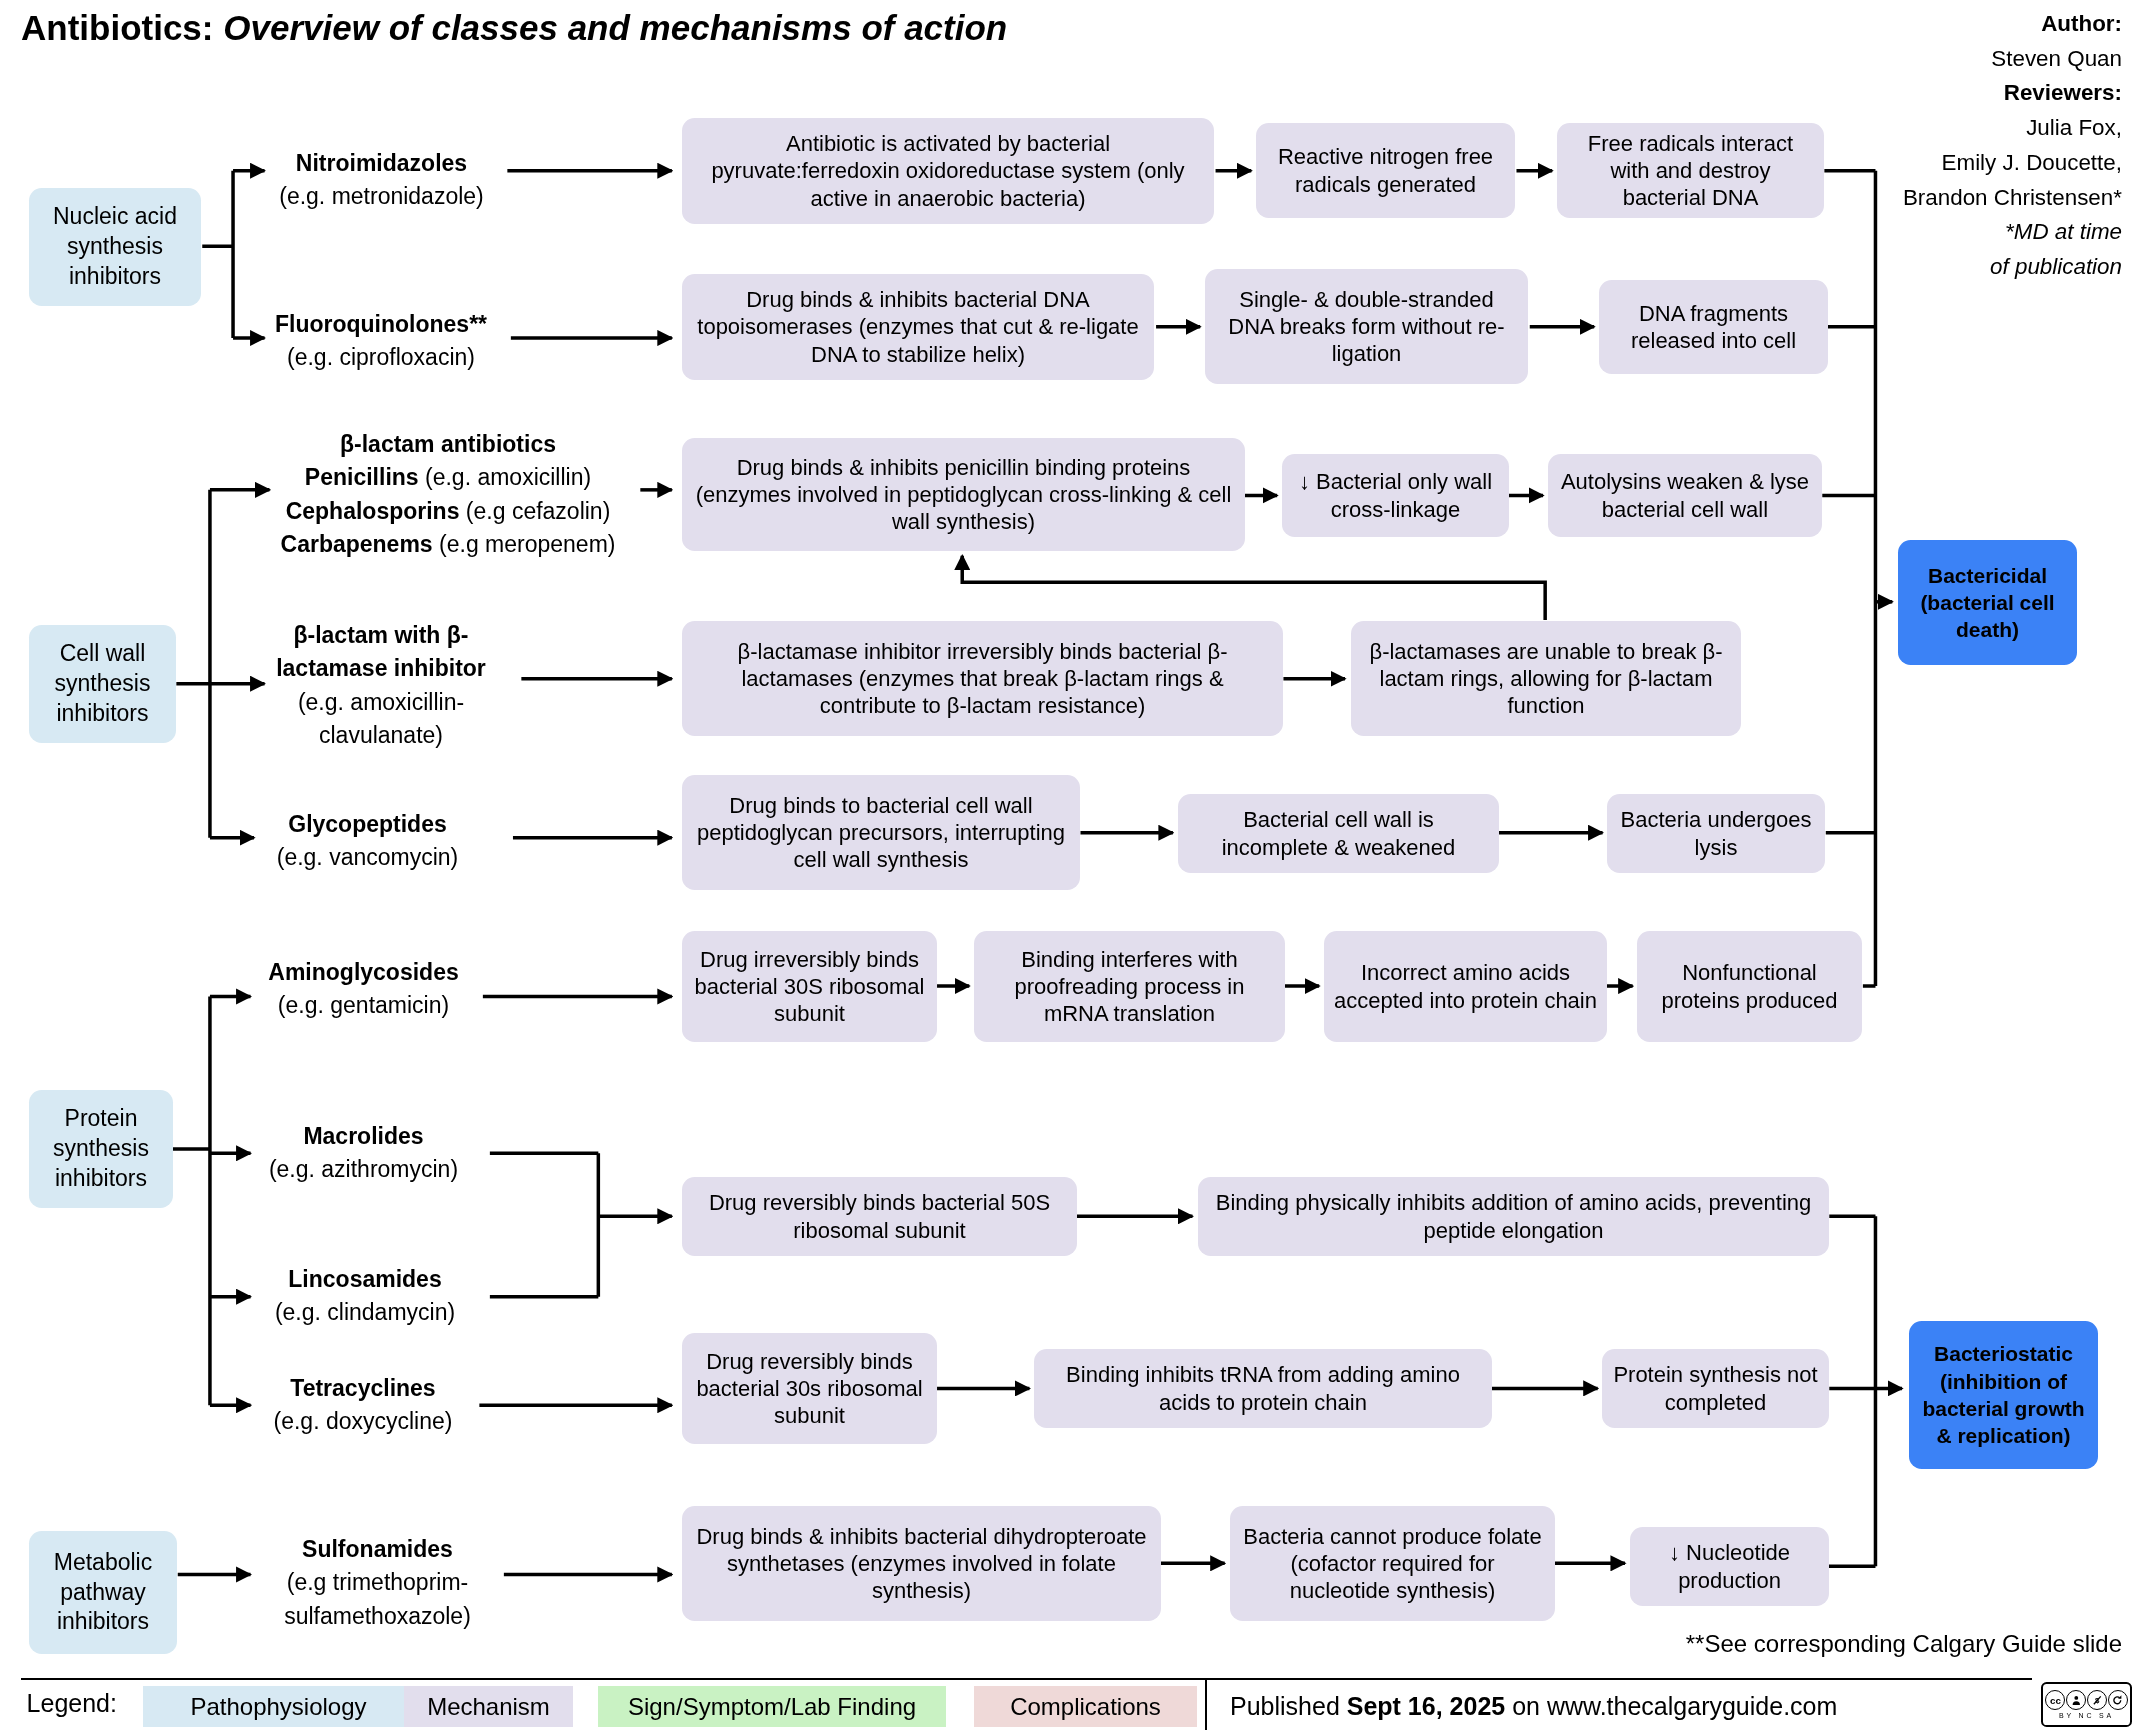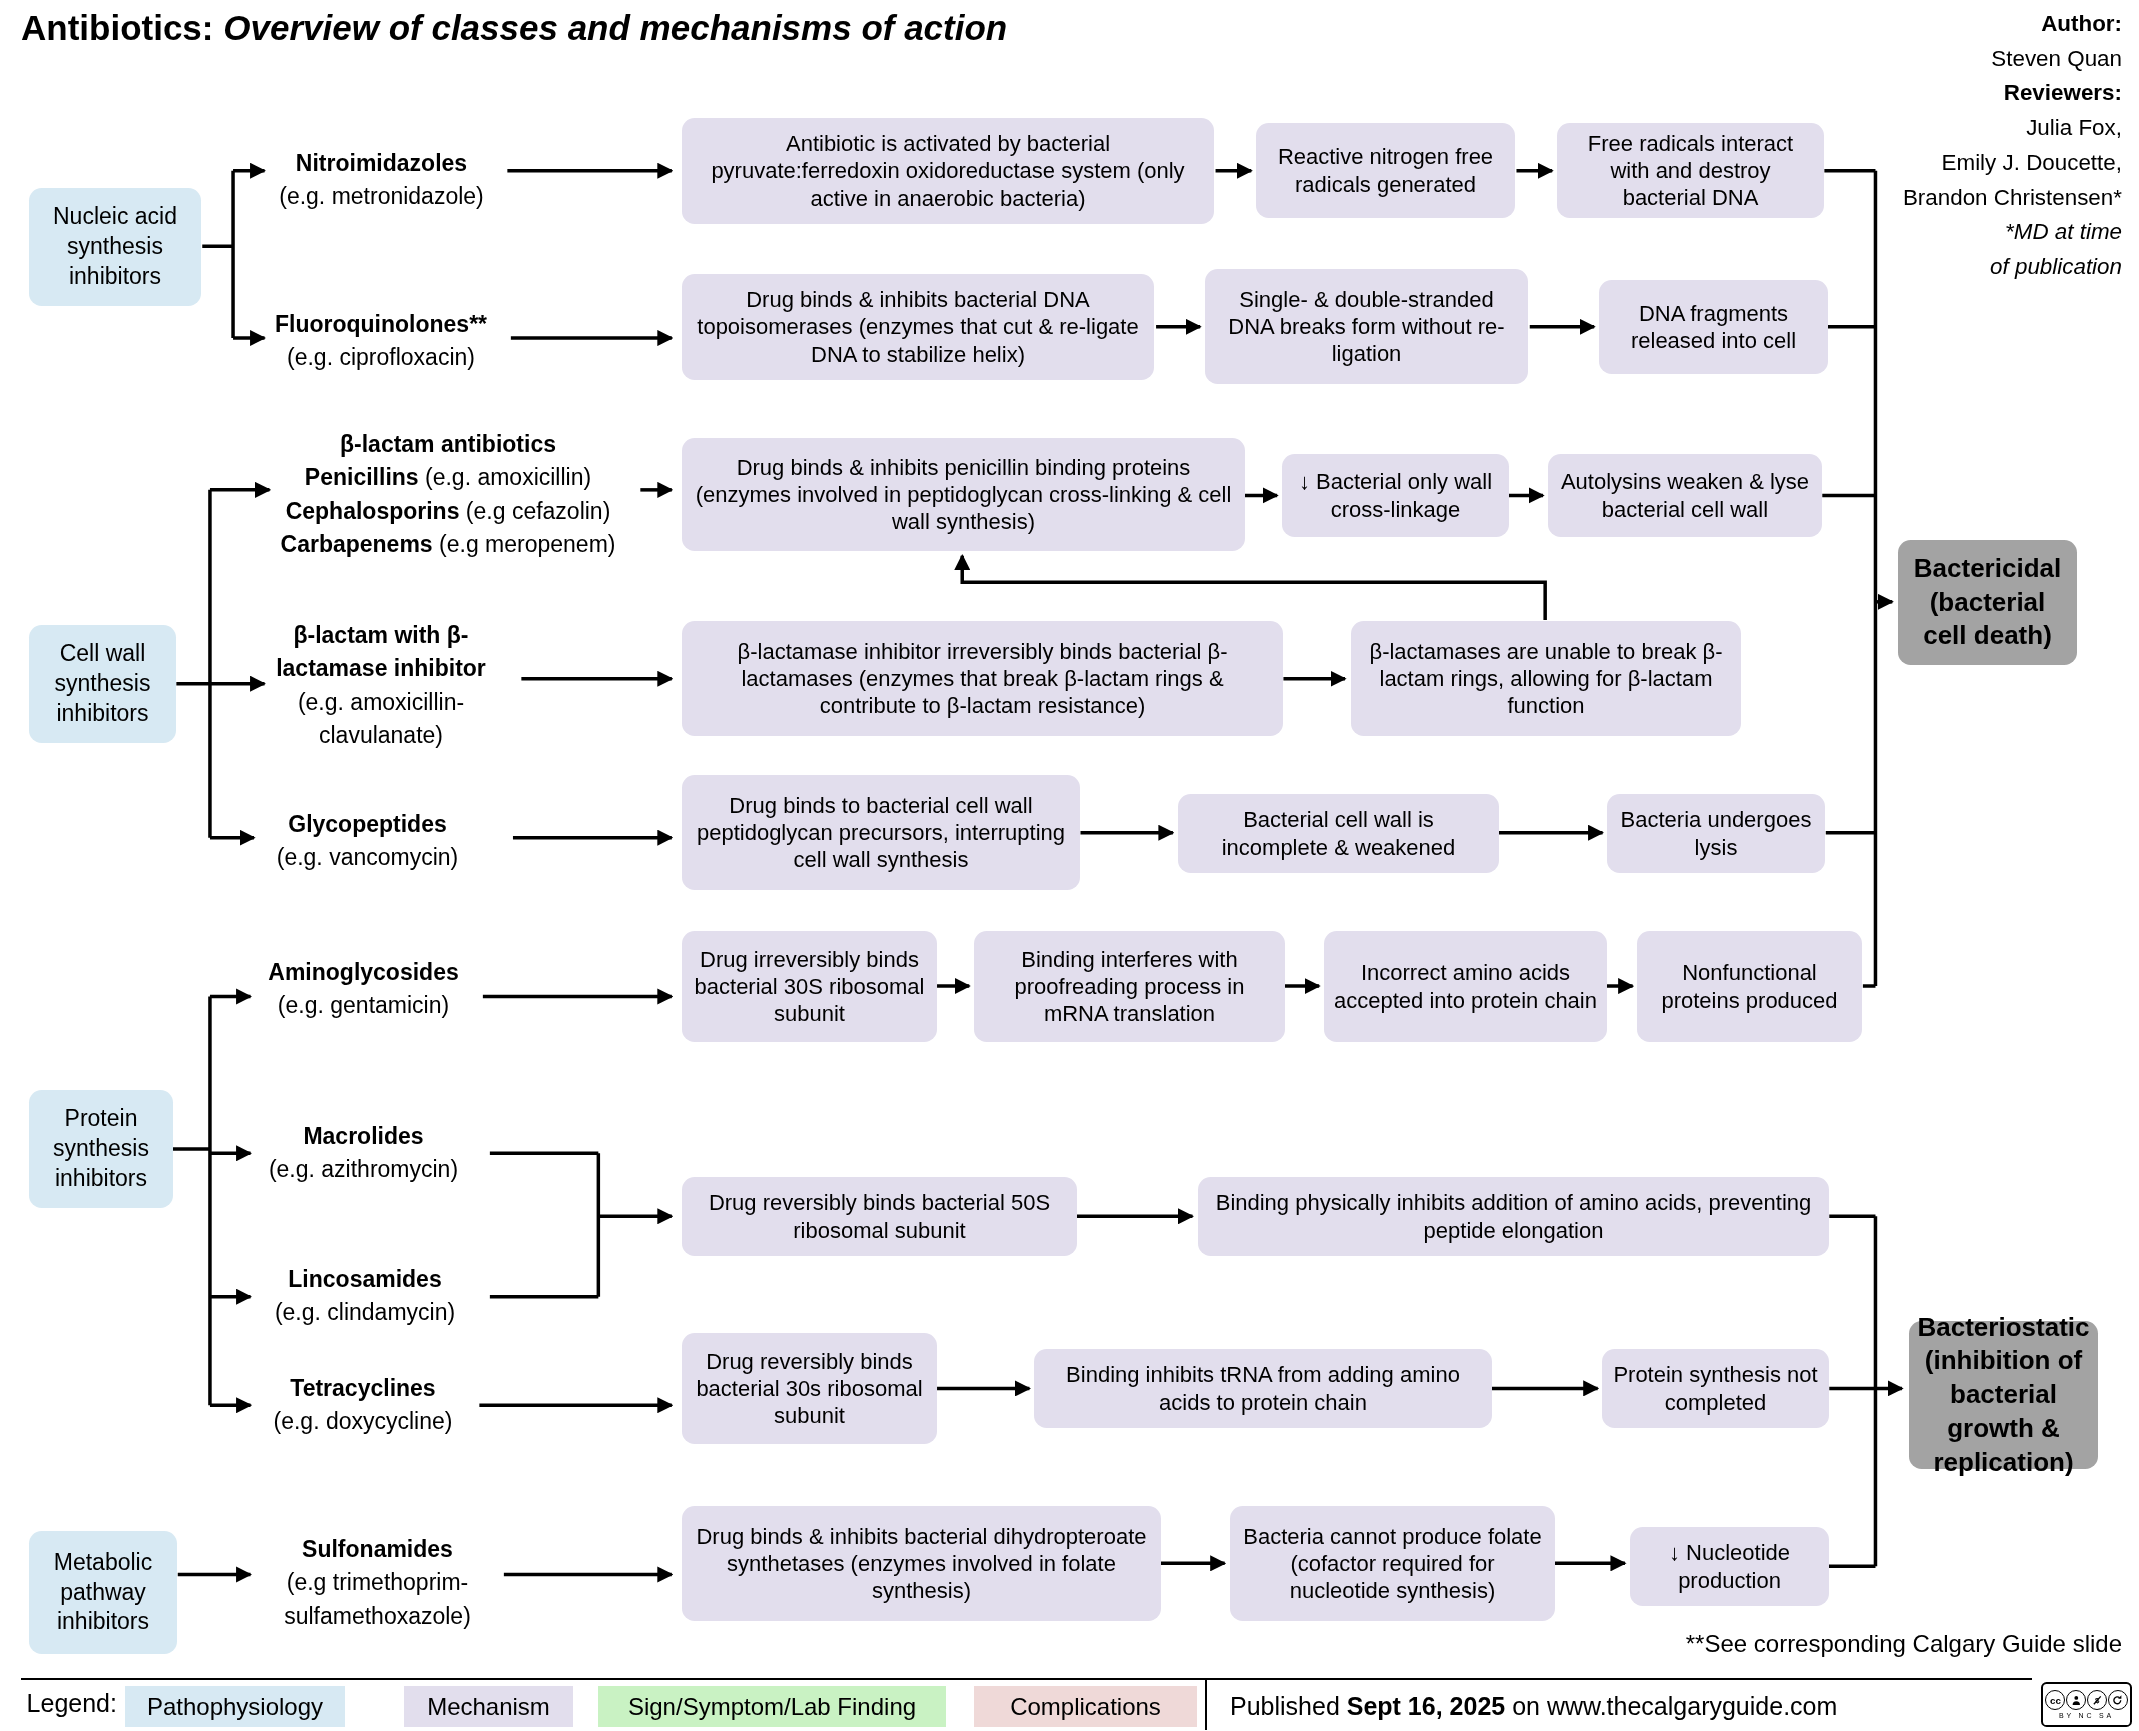--- a/index.html
+++ b/index.html
@@ -8,21 +8,21 @@
   .title{position:absolute;left:21px;top:8.4px;font-size:35px;font-weight:bold;white-space:nowrap}
   .title .t2{font-style:italic;margin-left:9.8px}
   .credits{position:absolute;top:7px;right:18px;text-align:right;font-size:22.4px;line-height:1.55}
   .cr-b{font-weight:bold}
   .cr-i{font-style:italic}
   #arrows{position:absolute;left:0;top:0;z-index:1}
   .box{position:absolute;display:flex;align-items:center;justify-content:center;text-align:center;
        border-radius:12.6px;padding:4.2px 9.8px;font-size:22px;line-height:1.24;z-index:2}
   .mech{background:#e2deed}
   .cat{background:#d7e9f3;font-size:23px;line-height:1.3}
-  .outcome{background:#a3a3a3;font-weight:bold;font-size:26px;line-height:1.3}
+  .outcome{background:#3b82f6;font-weight:bold;font-size:21px;line-height:1.3}
   .drug{position:absolute;text-align:center;font-size:23px;line-height:1.45;z-index:2}
   .footnote{position:absolute;right:18px;top:1630px;font-size:24px}
   .footer-line{position:absolute;left:21px;top:1678px;width:2011px;border-top:2.8px solid #000}
   .footer-div{position:absolute;left:1205px;top:1678px;height:52px;border-left:2.8px solid #000}
   .legend-label{position:absolute;left:26.6px;top:1689px;font-size:25px;font-weight:normal}
   .swatch{position:absolute;top:1686px;height:41px;display:flex;align-items:center;justify-content:center;
           font-size:24px;z-index:2}
   .sw-path{background:#d7e9f3}
   .sw-mech{background:#e2deed}
   .sw-find{background:#c9f2c3}
@@ -204,21 +204,21 @@
   <div class="box mech" style="left:1230px;top:1506px;width:325px;height:115px">Bacteria cannot produce folate (cofactor required for nucleotide synthesis)</div>
 
   <div class="box outcome" style="left:1898px;top:540px;width:179px;height:125px">Bactericidal (bacterial cell death)</div>
   <div class="box outcome" style="left:1909px;top:1321px;width:189px;height:148px">Bacteriostatic (inhibition of bacterial growth &amp; replication)</div>
 
   <div class="footnote">**See corresponding Calgary Guide slide</div>
 
   <div class="footer-line"></div>
   <div class="footer-div"></div>
   <div class="legend-label">Legend:</div>
-  <div class="swatch sw-path" style="left:125px;width:220px">Pathophysiology</div>
+  <div class="swatch sw-path" style="left:143px;width:271px">Pathophysiology</div>
   <div class="swatch sw-mech" style="left:404px;width:169px">Mechanism</div>
   <div class="swatch sw-find" style="left:598px;width:348px">Sign/Symptom/Lab Finding</div>
   <div class="swatch sw-comp" style="left:974px;width:223px">Complications</div>
   <div class="published">
     <span>Published </span><b>Sept 16, 2025</b><span> on www.thecalgaryguide.com</span>
   </div>
   <div class="cc-badge">
     <div class="cc-row">
       <span class="cc-circle">cc</span>
       <span class="cc-circle">

